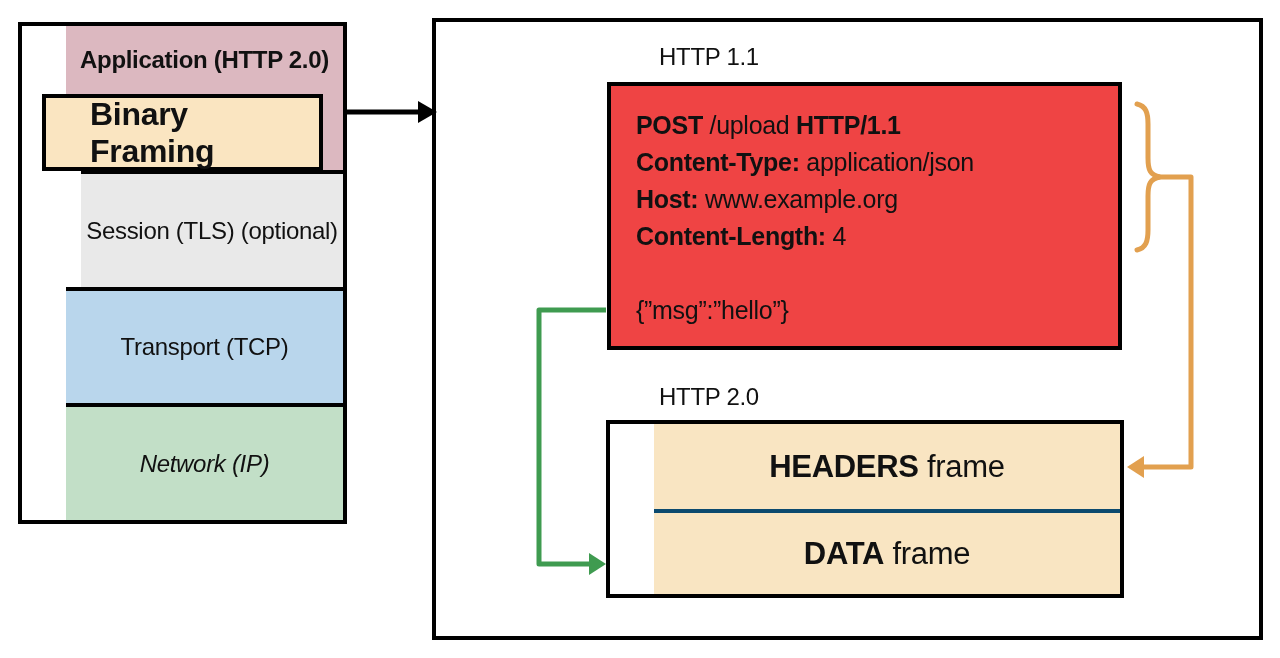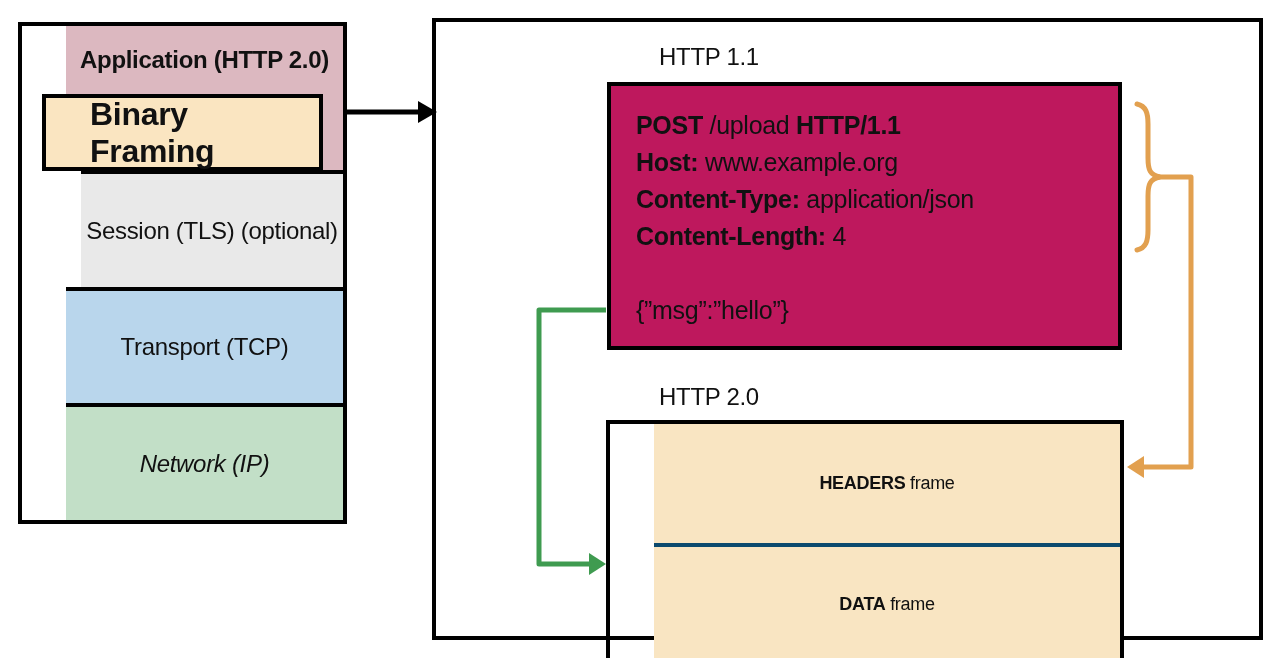--- a/index.html
+++ b/index.html
@@ -56,23 +56,23 @@
   .request-box .line span { white-space: pre; }
   .b { font-weight: bold; }
   .blank-line { height: 37px; }
 
   .frames-box {
     left: 606px; top: 420px; width: 518px;
     border: 4px solid #000;
   }
   .frame-row {
     box-sizing: border-box;
-    height: 119px;
+    height: 85px;
     display: flex; align-items: center; justify-content: center;
-    font-size: 18px;
+    font-size: 31px;
   }
   .frame-row span { white-space: pre; }
   .frame-row + .frame-row { border-top: 4px solid #0c4a6e; }
 
   
   .overlay { position: absolute; left: 0; top: 0; width: 1280px; height: 658px; pointer-events: none; }
 </style>
 </head>
 <body>
 
@@ -94,29 +94,29 @@
   </div>
 
   <div class="abs binary-box" style="background: rgb(250, 229, 193);">
     <span>Binary Framing</span>
   </div>
 
   <div class="abs bigbox"></div>
 
   <div class="abs panel-label label-http11">HTTP 1.1</div>
 
-  <div class="abs request-box" style="background: #be185d;">
+  <div class="abs request-box" style="background: #ef4444;">
     <div class="line">
       <span class="b">POST</span><span> /upload </span><span class="b">HTTP/1.1</span>
     </div>
     <div class="line">
-      <span class="b">Host:</span><span> www.example.org</span>
+      <span class="b">Content-Type:</span><span> application/json</span>
     </div>
     <div class="line">
-      <span class="b">Content-Type:</span><span> application/json</span>
+      <span class="b">Host:</span><span> www.example.org</span>
     </div>
     <div class="line">
       <span class="b">Content-Length:</span><span> 4</span>
     </div>
     <div class="blank-line"></div>
     <div class="line">
       <span>{”msg”:”hello”}</span>
     </div>
   </div>
 

